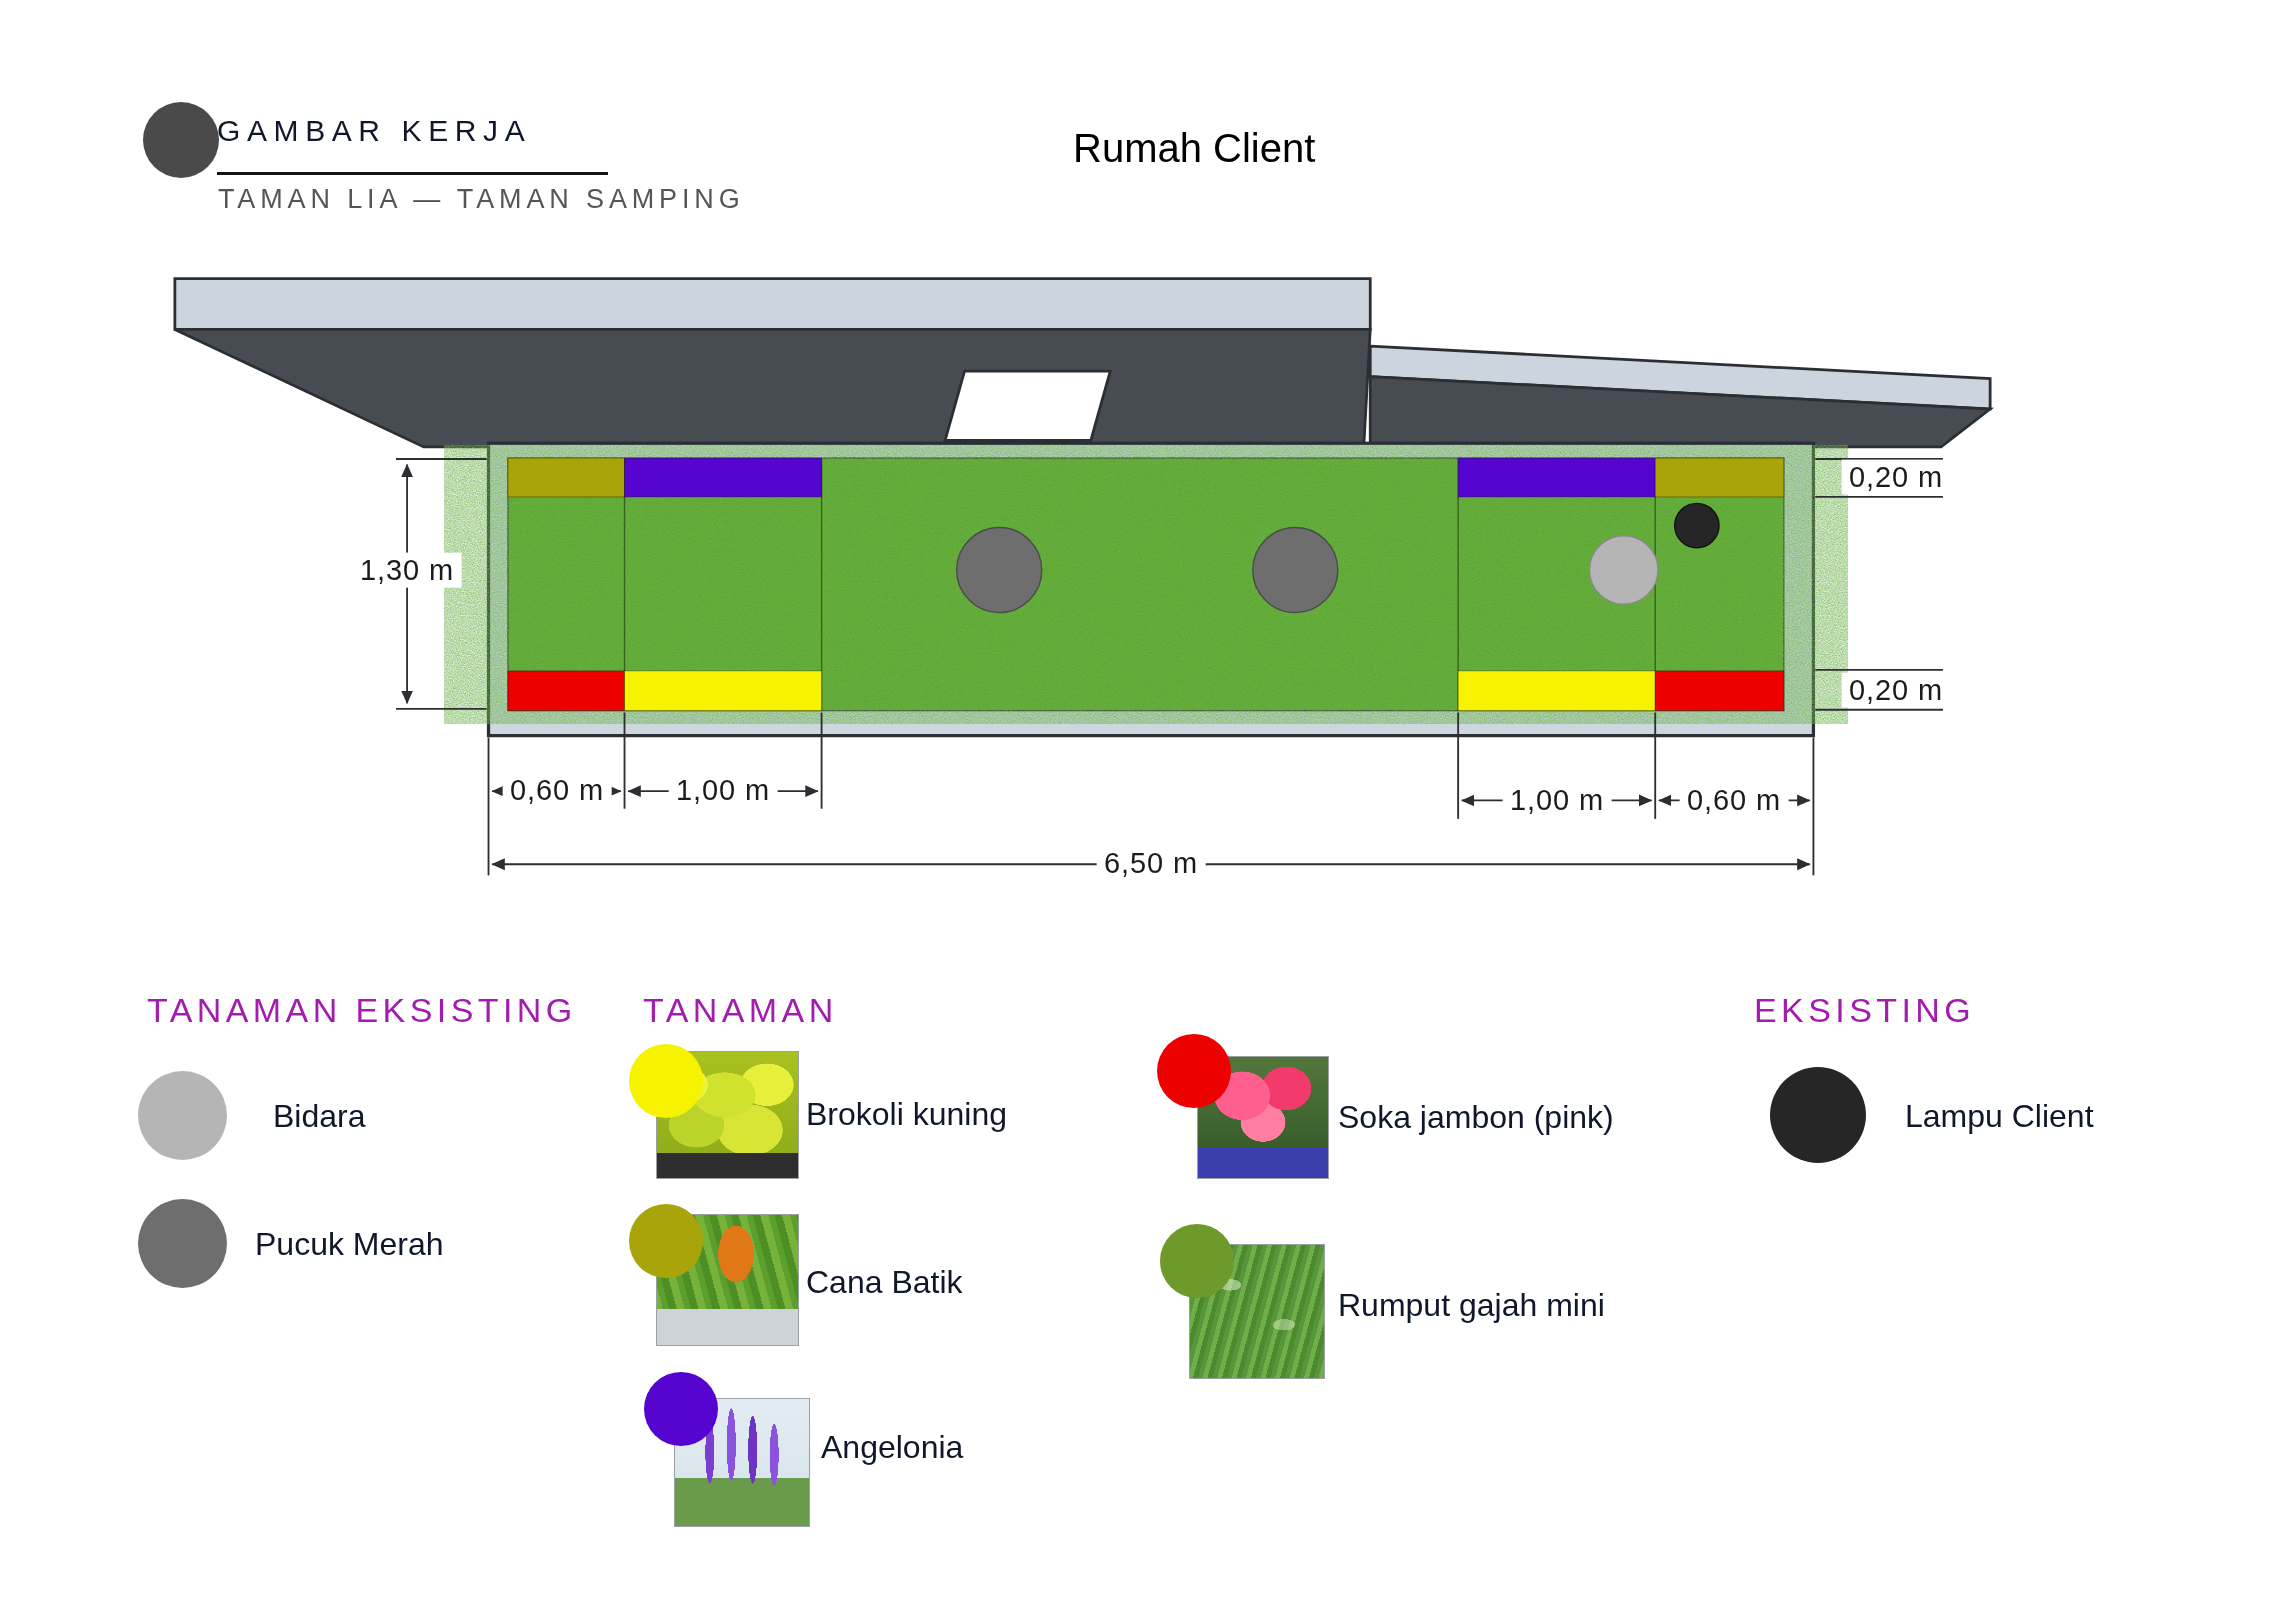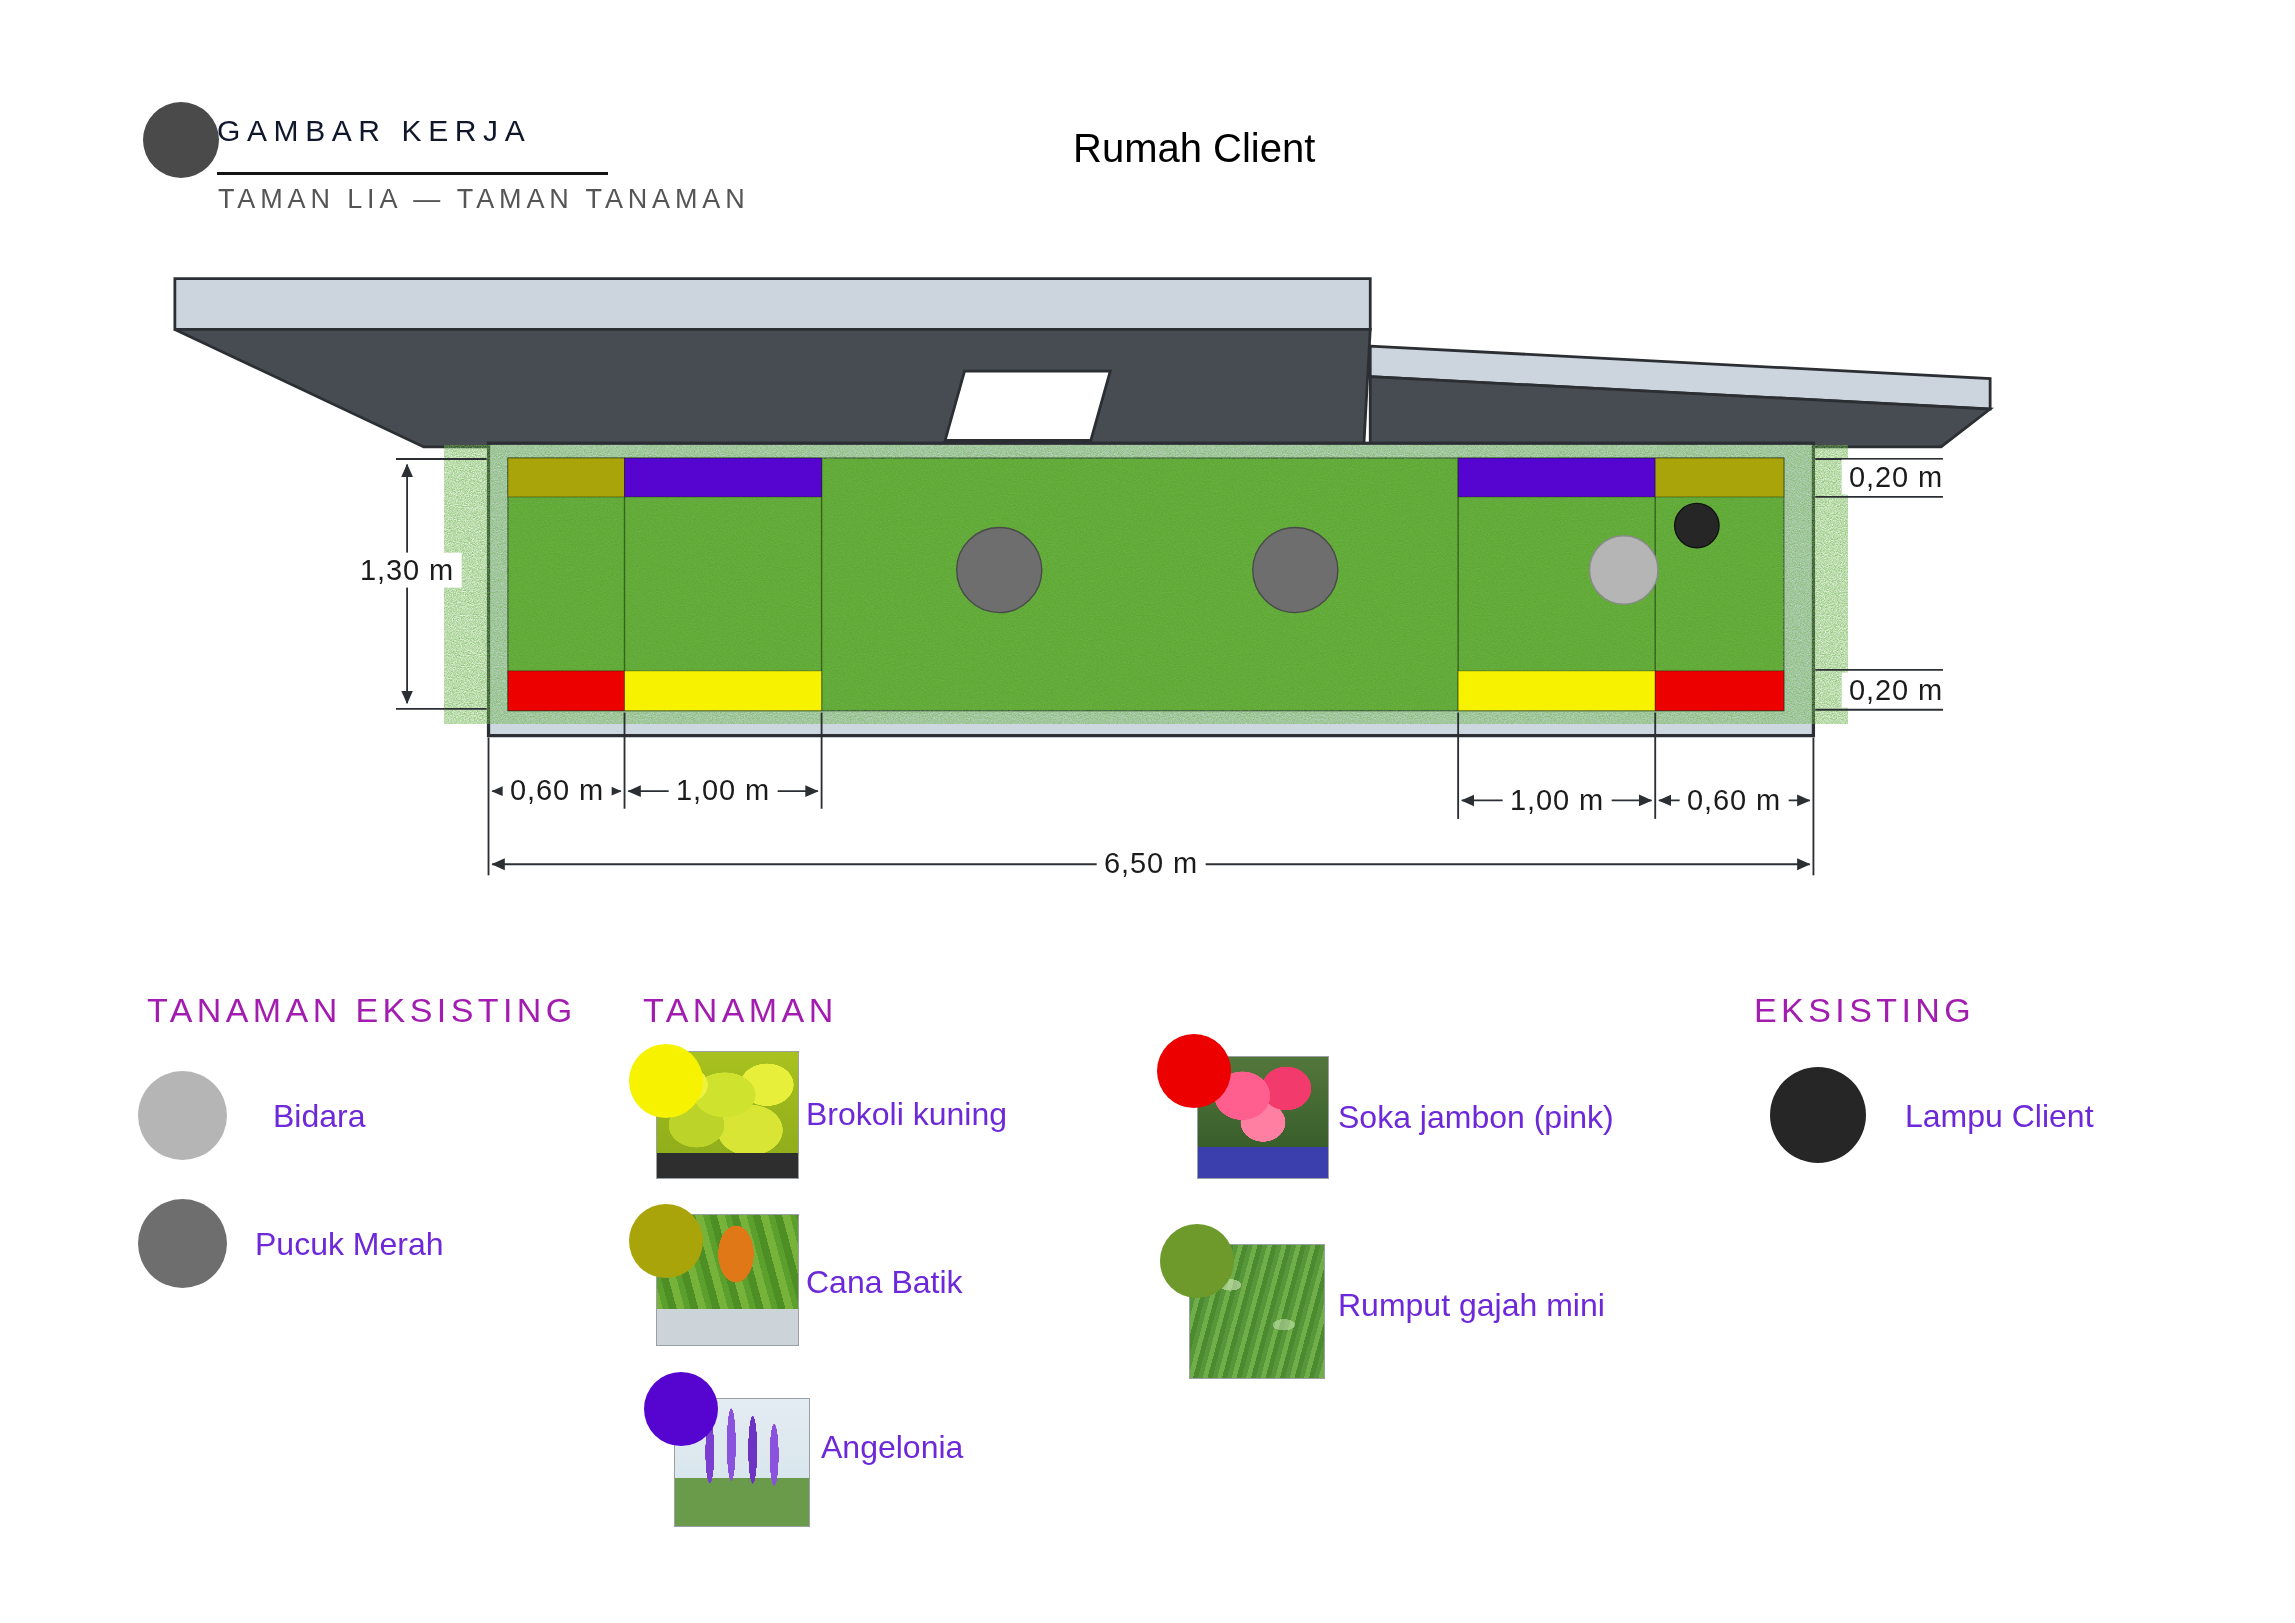--- a/index.html
+++ b/index.html
@@ -16,21 +16,21 @@
   .client-label{font-size:40px;font-weight:500;color:#000;white-space:nowrap;}
   
   svg.plan{position:absolute;left:0;top:0;width:2295px;height:1623px;}
   
   .dim-label{
     position:absolute;transform:translate(-50%,-50%);background:#ffffff;
     padding:0.9px 7.4px;font-size:29px;color:#1b1b1b;white-space:nowrap;letter-spacing:0.03em;
   }
   
   .legend-heading{font-size:34px;letter-spacing:0.13em;color:#a21caf;white-space:nowrap;}
-  .legend-label{font-size:32px;color:#6d28d9;white-space:nowrap;}
+  .legend-label{font-size:32px;color:#0f172a;white-space:nowrap;}
   .swatch{border-radius:50%;}
   .photo{border:0.9px solid #9aa0a4;}
   .photo-brokoli{background:
     linear-gradient(to bottom, rgba(0,0,0,0) 0 80%, #2e2e2e 80%),
     radial-gradient(42px 32px at 18% 26%, #eef23c 0 60%, rgba(0,0,0,0) 61%),
     radial-gradient(51px 37px at 48% 34%, #cfe32e 0 60%, rgba(0,0,0,0) 61%),
     radial-gradient(44px 35px at 78% 26%, #e8ef3a 0 60%, rgba(0,0,0,0) 61%),
     radial-gradient(46px 37px at 28% 58%, #bcd32a 0 60%, rgba(0,0,0,0) 61%),
     radial-gradient(54px 42px at 66% 62%, #d8e534 0 60%, rgba(0,0,0,0) 61%),
     linear-gradient(#a9c21f,#8aa81a);}
@@ -55,21 +55,21 @@
     radial-gradient(18.5px 9.3px at 30% 30%, rgba(220,240,200,0.55) 0 60%, rgba(0,0,0,0) 61%),
     radial-gradient(18.5px 9.3px at 70% 60%, rgba(220,240,200,0.45) 0 60%, rgba(0,0,0,0) 61%),
     repeating-linear-gradient(105deg, #57963a 0 4.6px, #6fae48 4.6px 9.3px, #4c8a30 9.3px 14px);}
 </style>
 </head>
 <body>
 
 <div class="abs logo-circle" style="left:143px;top:102px;"></div>
 <div class="abs page-title" style="left:217px;top:114px;">GAMBAR KERJA</div>
 <div class="abs title-underline" style="left:217px;top:172px;width:391px;"></div>
-<div class="abs page-subtitle" style="left:218px;top:184px;">TAMAN LIA — TAMAN TANAMAN</div>
+<div class="abs page-subtitle" style="left:218px;top:184px;">TAMAN LIA — TAMAN SAMPING</div>
 <div class="abs client-label" style="left:1073px;top:126px;">Rumah Client</div>
 
 <svg class="plan" viewBox="0 0 4961 3508">
   <defs>
     <marker id="arr" viewBox="0 0 10 10" refX="8.5" refY="5" markerWidth="8" markerHeight="8" orient="auto-start-reverse">
       <path d="M0,1 L9,5 L0,9 z" fill="#2b2f33"></path>
     </marker>
     <filter id="grassFx" x="-5%" y="-5%" width="110%" height="110%">
       <feTurbulence type="fractalNoise" baseFrequency="0.35 0.5" numOctaves="3" seed="12"></feTurbulence>
       <feColorMatrix type="matrix" values="0 0 0 0 0.16  0 0 0 0 0.46  0 0 0 0 0.08  0 0 0 0.95 0"></feColorMatrix>

